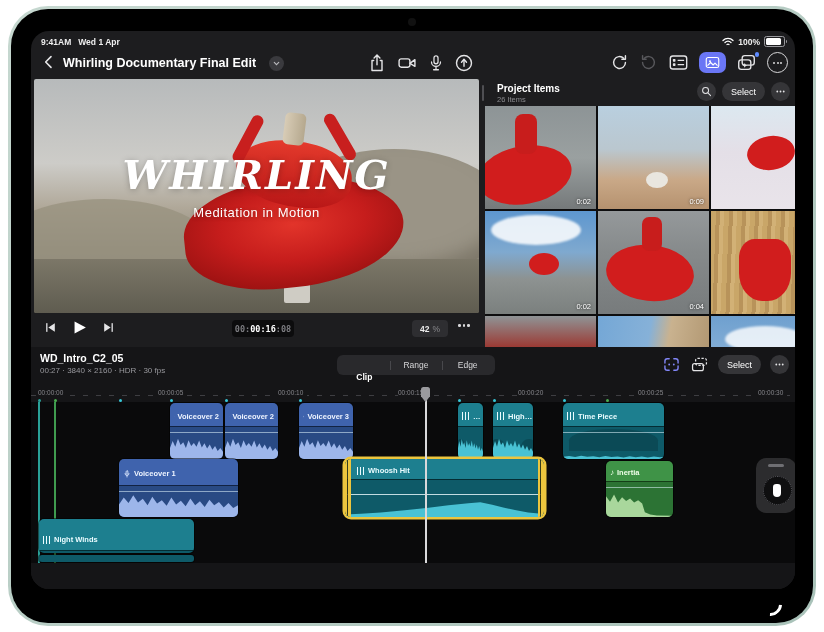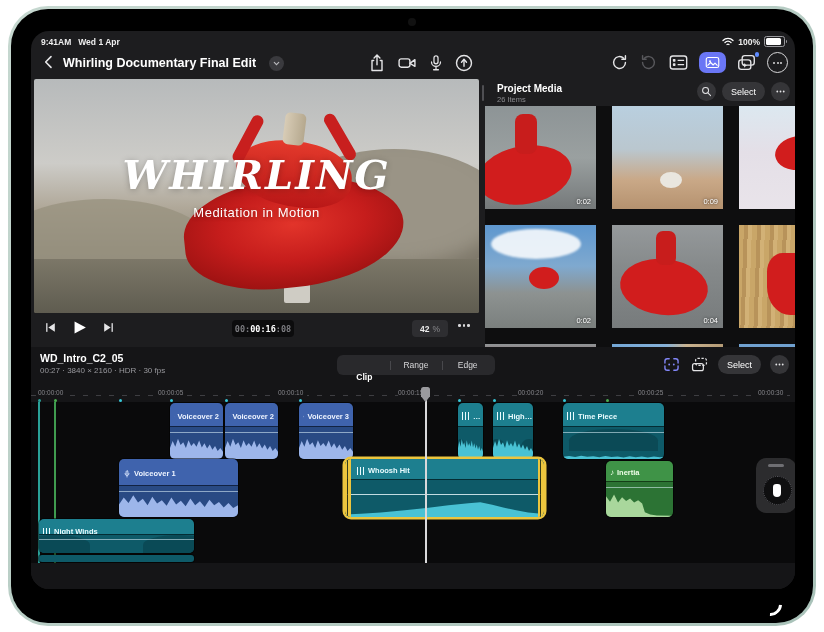--- a/index.html
+++ b/index.html
@@ -70,21 +70,21 @@
   .tr-more i{width:2.5px;height:2.5px;border-radius:50%;background:#d8d8da;}
   
   .media-panel{position:absolute;left:453px;top:48px;width:311px;height:268px;background:#1d1d1f;}
   .pane-handle{position:absolute;left:-2px;top:6px;width:2px;height:16px;background:#4f4f53;border-radius:1px;}
   .mp-title{position:absolute;left:13px;top:4px;font-size:10px;font-weight:700;color:#fff;}
   .mp-count{position:absolute;left:13px;top:16px;font-size:7.5px;color:#8a8a8e;}
   .mp-right{position:absolute;right:5px;top:3px;display:flex;gap:6px;align-items:center;}
   .circ-btn{width:19px;height:19px;border-radius:50%;background:#353538;display:flex;align-items:center;justify-content:center;}
   .select-pill{height:19px;padding:0 9px;border-radius:10px;background:#353538;display:flex;align-items:center;font-size:9px;color:#fff;}
   .mp-grid{position:absolute;left:1px;top:27px;width:310px;height:241px;display:grid;grid-template-columns:111px 111px 111px;
-           grid-auto-rows:103px;gap:16px;overflow:hidden;background:#0e0e0f;}
+           grid-auto-rows:103px;gap:2px;overflow:hidden;background:#0e0e0f;}
   .thumb{position:relative;overflow:hidden;}
   .dur{position:absolute;right:5px;bottom:3px;font-size:7.5px;color:#fff;text-shadow:0 0 3px rgba(0,0,0,.8);}
   .fig{position:absolute;background:#d11d1d;border-radius:50%;}
   .t1{background:linear-gradient(180deg,#8d9496 0%,#9aa0a0 50%,#75797a 100%);}
   .t1 .fig{left:-8px;top:40px;width:95px;height:58px;transform:rotate(-10deg);}
   .t1 .fig2{position:absolute;left:30px;top:8px;width:22px;height:40px;background:#c81d1c;border-radius:8px;}
   .t2{background:linear-gradient(180deg,#b9cfdf 0%,#bac7cf 42%,#c9a887 72%,#b5926f 100%);}
   .t2 .fig{left:48px;top:66px;width:22px;height:16px;background:#e9e6df;}
   .t3{background:linear-gradient(180deg,#dce8f0 0%,#e4dfe7 45%,#e9e4ea 100%);}
   .t3 .fig{left:36px;top:30px;width:48px;height:34px;transform:rotate(-8deg);}
@@ -322,21 +322,21 @@
       </div>
       <div class="tr-more">
               <i></i>
               <i></i>
               <i></i>
             </div>
     </div>
 
     <div class="media-panel">
       <div class="pane-handle"></div>
-      <div class="mp-title">Project Media</div>
+      <div class="mp-title">Project Items</div>
       <div class="mp-count">26 Items</div>
       <div class="mp-right">
         <span class="circ-btn">
           <svg width="11" height="11" viewBox="0 0 24 24" fill="none" stroke="#e4e4e6" stroke-width="2.2" stroke-linecap="round">
                   <circle cx="10" cy="10" r="6.5"></circle>
                   <path d="M15.5 15.5 L21 21"></path>
                 </svg>
         </span>
         <span class="select-pill">Select</span>
         <span class="circ-btn">
@@ -556,21 +556,21 @@
                   <span class="note">♪</span>
                   <span>Inertia</span>
                 </div>
           <div class="clip-w">
                   <div class="vol"></div>
                   <div class="wf wf-decay"></div>
                 </div>
         </div>
 
         <div class="clip teal" style="left:8px;top:117px;width:155px;height:34px">
-          <div class="clip-h" style="height:15px;padding-top:10px">
+          <div class="clip-h" style="height:31px;padding-top:10px">
                   <span class="wicon"></span>
                   <span>Night Winds</span>
                 </div>
           <div class="clip-w">
                   <div class="vol" style="top:4px"></div>
                   <div class="fade-l" style="height:110%"></div>
                   <div class="fade-r" style="height:110%"></div>
                 </div>
         </div>
         <div style="position:absolute;left:8px;top:153px;width:155px;height:7px;border-radius:3px;background:#0e5a68;box-shadow:0 0 0 1px rgba(0,0,0,.5)"></div>

